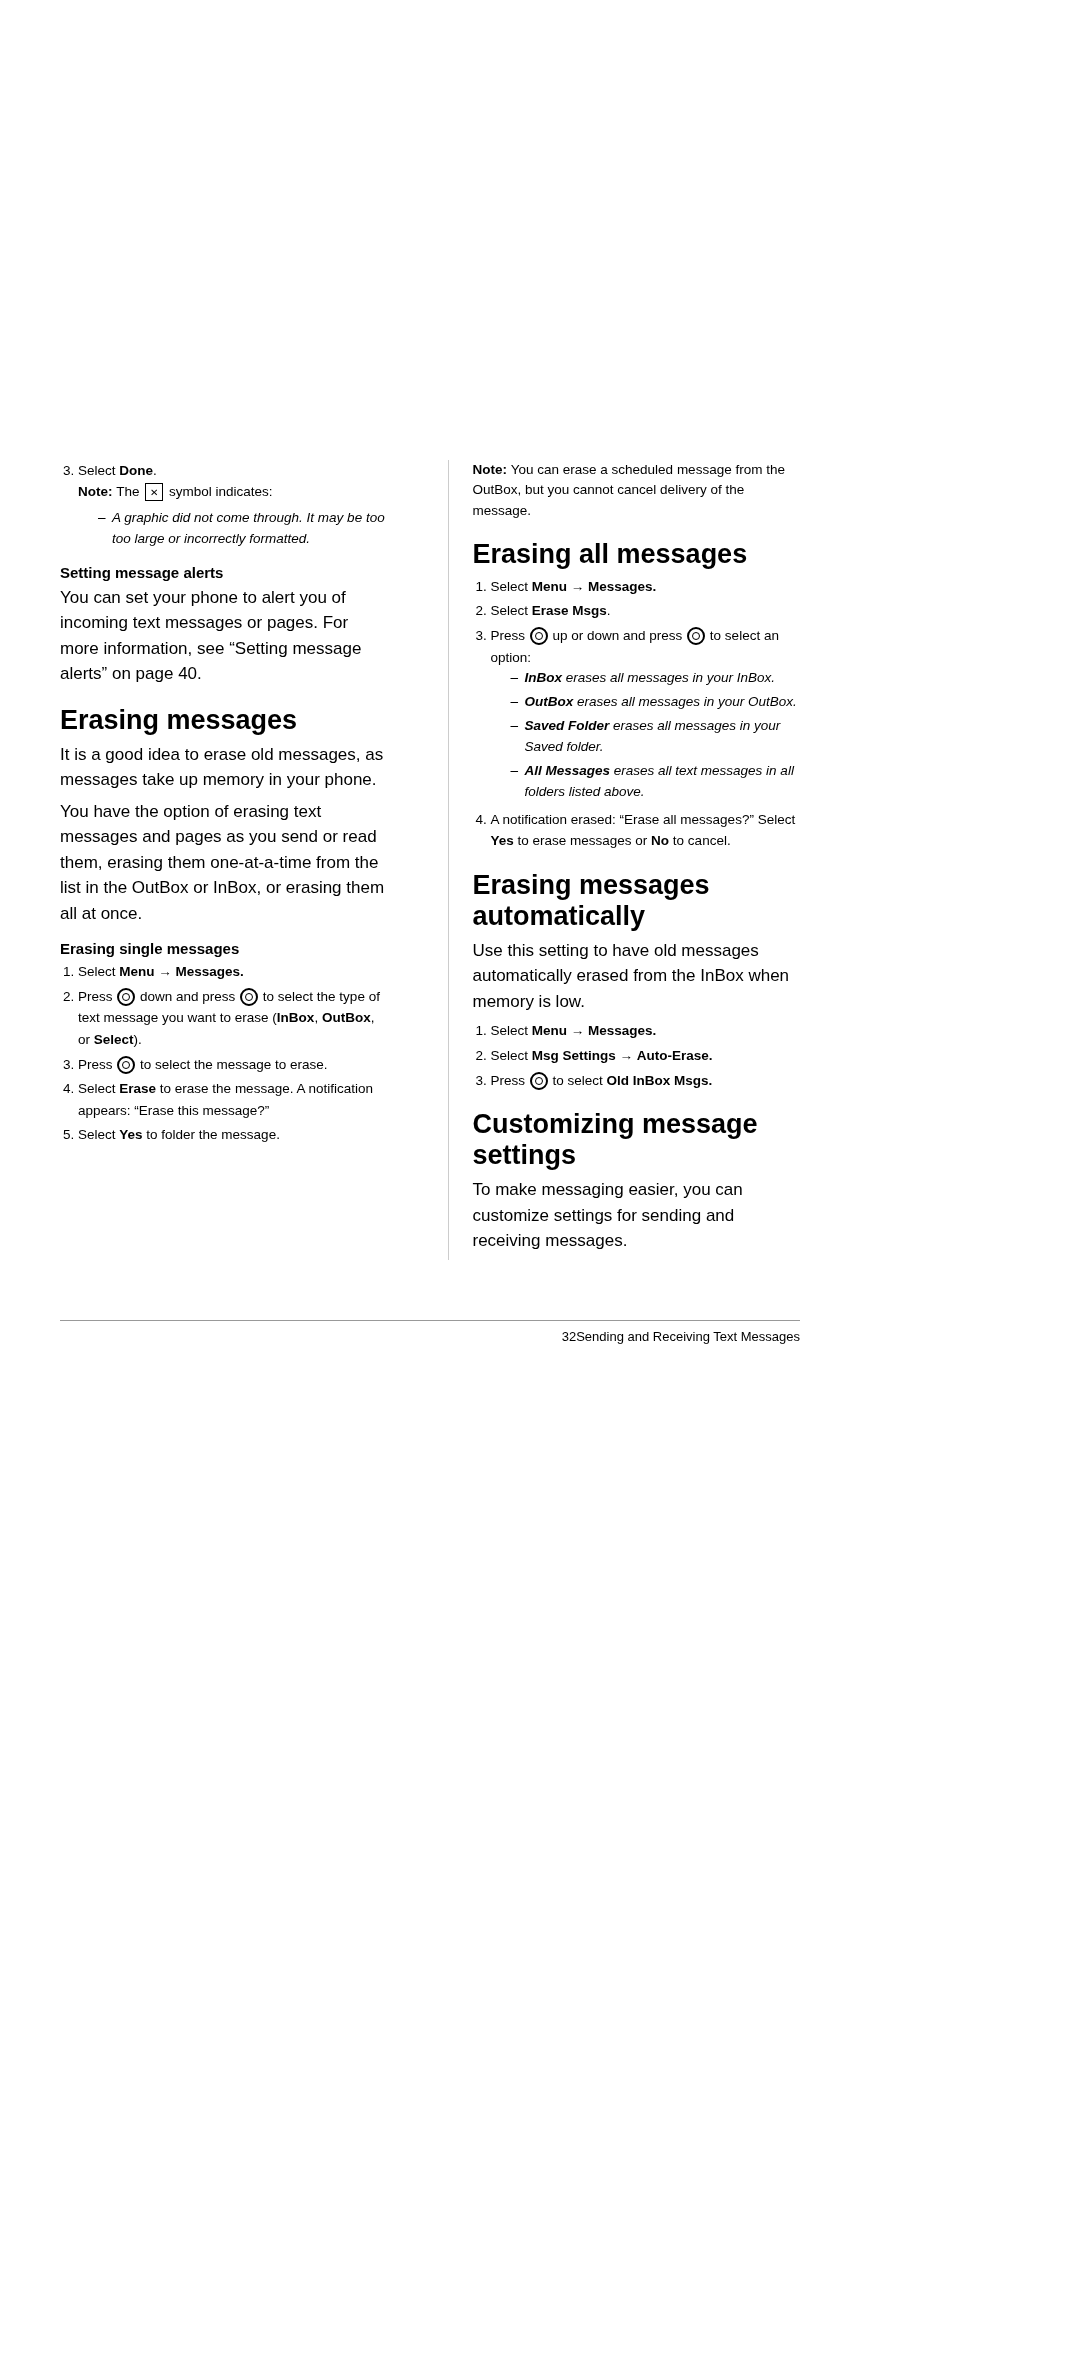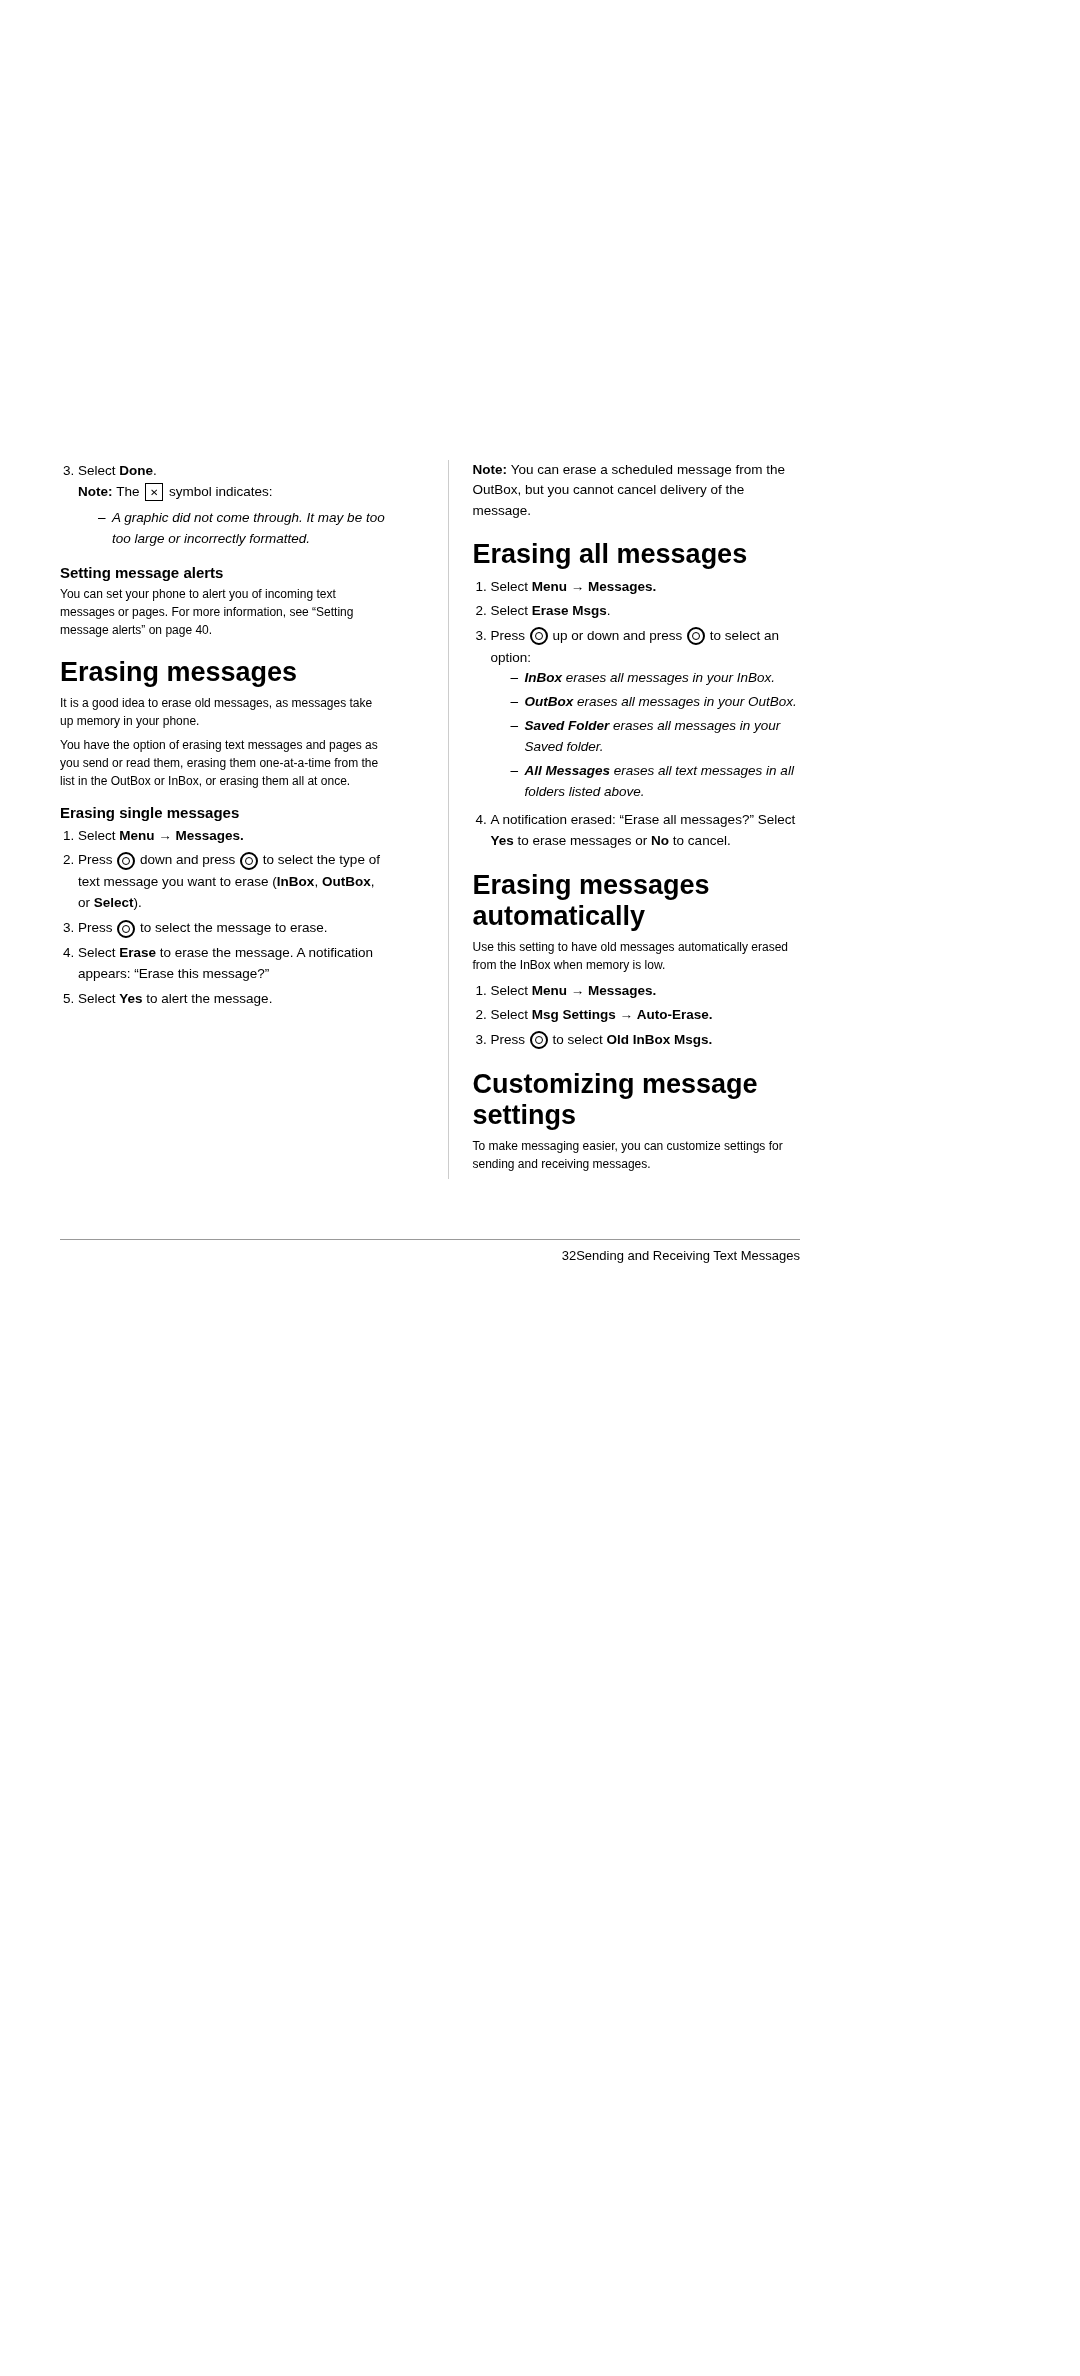--- a/index.html
+++ b/index.html
@@ -38,21 +38,21 @@
       margin-bottom: 6px;
       margin-top: 18px;
     }
     h3.subsection-title {
       font-size: 15px;
       font-weight: bold;
       margin-bottom: 4px;
       margin-top: 14px;
     }
     p {
-      font-size: 12px;
+      font-size: 17px;
       line-height: 1.5;
       margin-bottom: 6px;
     }
     ol {
       margin-left: 18px;
       margin-bottom: 8px;
     }
     ol li {
       font-size: 13.5px;
       line-height: 1.6;
@@ -188,21 +188,21 @@
         <li>
           <span>Press </span><span class="nav-icon"></span><span> down and press </span><span class="select-icon"></span><span> to select the type of text message you want to erase (</span><span class="bold">InBox</span><span>, </span><span class="bold">OutBox</span><span>, or </span><span class="bold">Select</span><span>).</span>
         </li>
         <li>
           <span>Press </span><span class="select-icon"></span><span> to select the message to erase.</span>
         </li>
         <li>
           <span>Select </span><span class="bold">Erase</span><span> to erase the message. A notification appears: “Erase this message?”</span>
         </li>
         <li>
-          <span>Select </span><span class="bold">Yes</span><span> to alert the message.</span>
+          <span>Select </span><span class="bold">Yes</span><span> to folder the message.</span>
         </li>
       </ol>
     </div>
 
     <div class="col-right">
 
       <p class="note-inline">
         <span class="bold">Note: </span><span> You can erase a scheduled message from the OutBox, but you cannot cancel delivery of the message.</span>
       </p>
 

